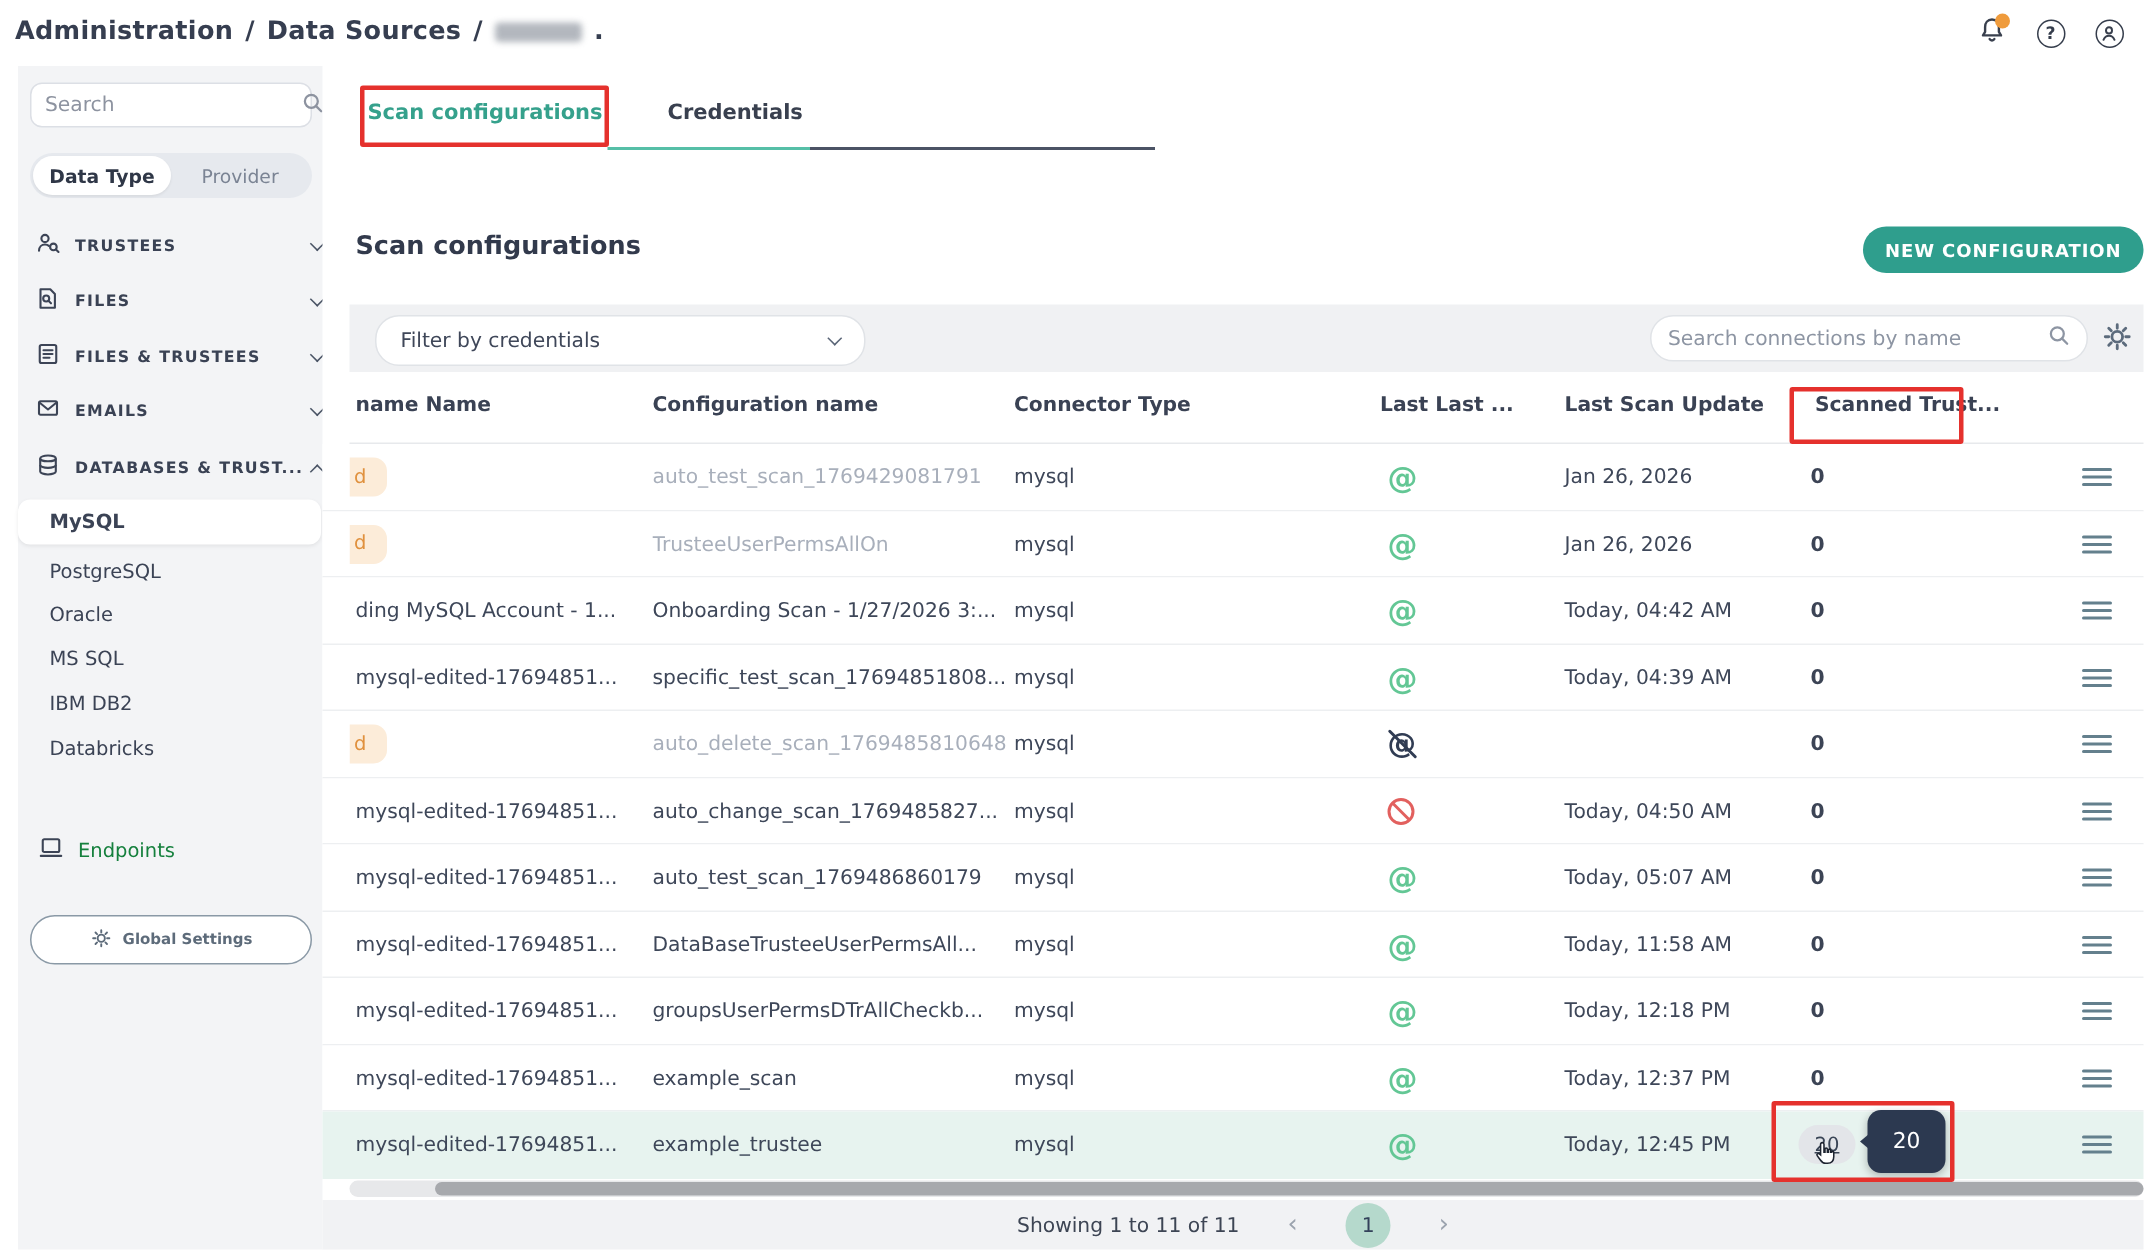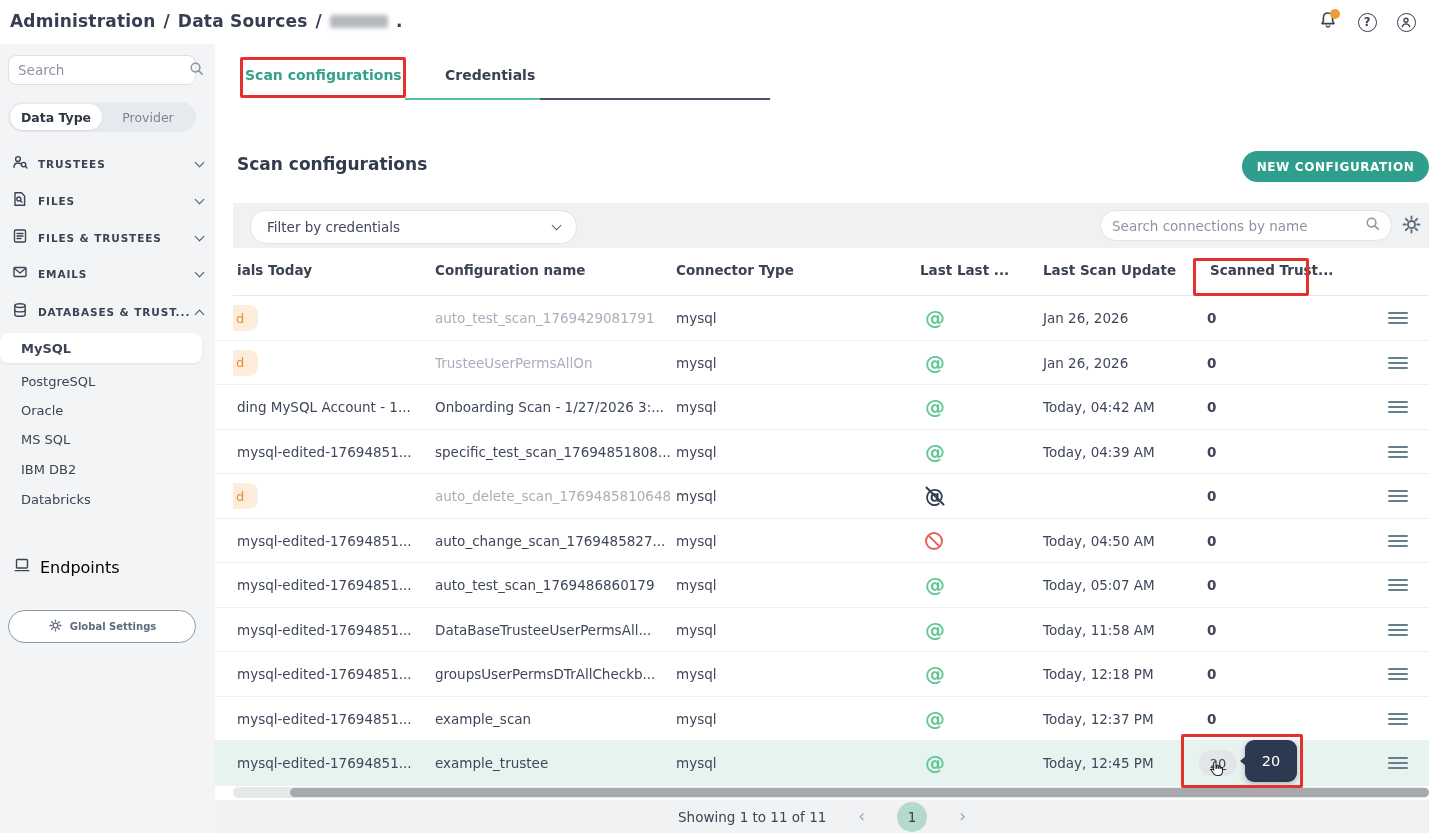--- a/index.html
+++ b/index.html
@@ -10,34 +10,34 @@
   .topbar { position:absolute; left:0; top:0; width:1429px; height:44px; background:#fff; }
   .breadcrumb { position:absolute; left:10px; top:11px; font-size:17px; font-weight:bold; color:#363e50; letter-spacing:.2px; display:flex; align-items:center; gap:8px; }
   .crumb-sep { color:#363e50; }
   .redacted { display:inline-block; width:58px; height:13px; background:#9aa0a9; border-radius:3px; filter:blur(2px); opacity:.75; }
   .topbar-icons { position:absolute; right:12px; top:11px; display:flex; align-items:center; gap:17px; }
   .icon-btn { position:relative; width:22px; height:22px; display:flex; align-items:center; justify-content:center; cursor:pointer; }
   .notif-dot { position:absolute; right:-1px; top:-2px; width:10px; height:10px; border-radius:50%; background:#ef9b3c; }
   .circle-icon { width:19px; height:19px; border:1.7px solid #353d4c; border-radius:50%; display:flex; align-items:center; justify-content:center; font-size:11.5px; font-weight:bold; color:#353d4c; }
 
   
-  .sidebar { position:absolute; left:0; top:44px; width:215px; height:789px; background:#f3f4f6; }
+  .sidebar { position:absolute; left:12px; top:44px; width:215px; height:789px; background:#f3f4f6; }
   .sb-search { position:absolute; left:8px; top:11px; width:188px; height:30px; background:#fff; border:1px solid #dcdfe5; border-radius:8px; display:flex; align-items:center; padding:0 9px; }
   .sb-search input { border:none; outline:none; flex:1; font-size:13.5px; color:#3c4456; background:transparent; font-family:inherit; }
   .sb-search input::placeholder { color:#8d93a0; }
   .toggle { position:absolute; left:8px; top:58px; width:188px; height:30px; background:#e6e9ee; border-radius:15px; display:flex; padding:2px; }
   .toggle-opt { flex:1; display:flex; align-items:center; justify-content:center; font-size:12.5px; color:#7b8494; border-radius:13px; cursor:pointer; }
   .toggle-opt.active { background:#fff; color:#2f3747; font-weight:bold; box-shadow:0 1px 2px rgba(0,0,0,.07); }
   .nav-item { position:absolute; left:0; width:215px; height:32px; display:flex; align-items:center; padding:0 12px; cursor:pointer; }
   .nav-item .lbl { margin-left:10px; font-size:10.5px; font-weight:bold; letter-spacing:.9px; color:#3a4254; flex:1; white-space:nowrap; overflow:hidden; }
   .chev { width:7px; height:7px; border-right:1.7px solid #4a5465; border-bottom:1.7px solid #4a5465; transform:rotate(45deg); margin-top:-3px; }
   .chev.up { transform:rotate(225deg); margin-top:4px; }
   .sub-item { position:absolute; left:0; width:202px; height:30px; display:flex; align-items:center; padding:0 21px; font-size:13px; color:#3b4355; cursor:pointer; }
   .sub-item.active { background:#fff; border-radius:8px; font-weight:bold; box-shadow:0 1px 3px rgba(0,0,0,.08); }
-  .endpoints { position:absolute; left:0; top:507px; width:215px; height:32px; display:flex; align-items:center; gap:10px; padding:0 14px; font-size:16px; color:#000000; cursor:pointer; }
+  .endpoints { position:absolute; left:0; top:507px; width:215px; height:32px; display:flex; align-items:center; gap:10px; padding:0 14px; font-size:13px; color:#15803d; cursor:pointer; }
   .gs-btn { position:absolute; left:8px; top:566px; width:188px; height:33px; background:#fff; border:1.5px solid #8a99a6; border-radius:17px; display:flex; align-items:center; justify-content:center; gap:7px; font-size:10px; font-weight:bold; color:#5d6b7a; cursor:pointer; }
 
   
   .main { position:absolute; left:215px; top:44px; width:1214px; height:789px; background:#fff; }
   .tab { position:absolute; top:23px; font-size:14px; font-weight:bold; cursor:pointer; }
   .tab.active { color:#35a18c; }
   .tab.inactive { color:#39404f; }
   .underline-teal { position:absolute; left:190px; top:54px; width:135px; height:2px; background:#56bfa7; }
   .underline-gray { position:absolute; left:325px; top:54px; width:230px; height:2px; background:#4b5365; }
 
@@ -249,21 +249,21 @@
     </span>
   </div>
   <div class="gear-btn">
     <span><svg width="21" height="21" viewBox="0 0 20 20" fill="none" stroke="#5c6b7c" stroke-width="1.8" stroke-linecap="round">
           <circle cx="10" cy="10" r="3.4"></circle>
           <path d="M10 2.4v2.2M10 15.4v2.2M2.4 10h2.2M15.4 10h2.2M4.6 4.6l1.6 1.6M13.8 13.8l1.6 1.6M15.4 4.6l-1.6 1.6M6.2 13.8l-1.6 1.6"></path>
         </svg></span>
   </div>
 
   <div class="thead">
-    <div class="th c1">ials Today</div>
+    <div class="th c1">name Name</div>
     <div class="th c2">Configuration name</div>
     <div class="th c3">Connector Type</div>
     <div class="th c4">Last Last ...</div>
     <div class="th c5">Last Scan Update</div>
     <div class="th c6">Scanned Trust...</div>
   </div>
   <div class="red-box rb-col"></div>
 
   <div class="tbody">
       <div class="trow">

